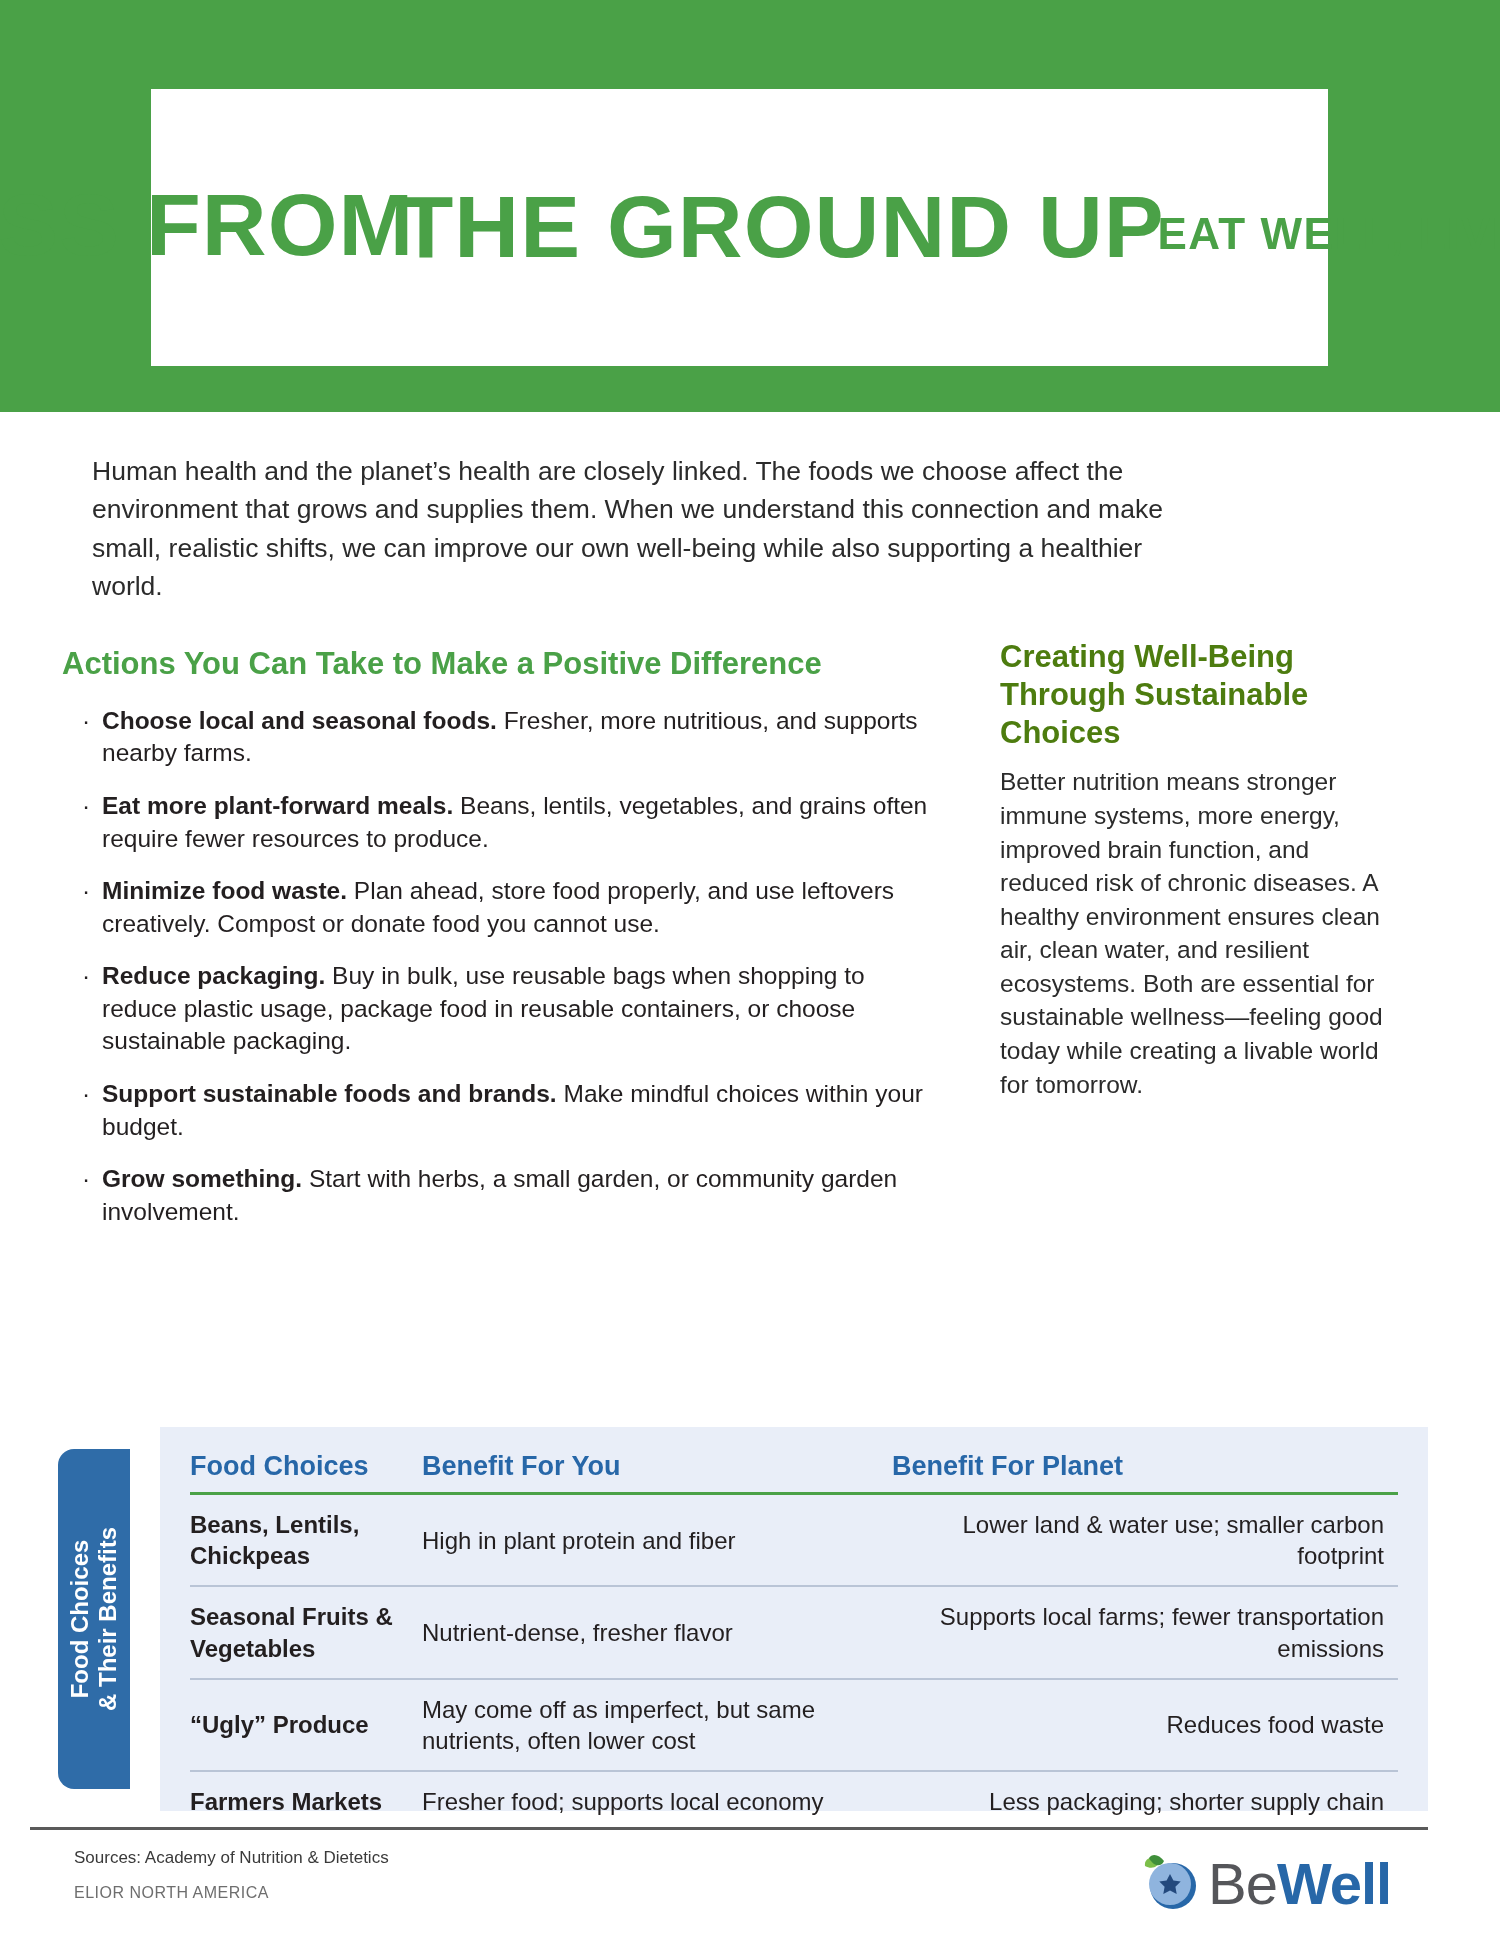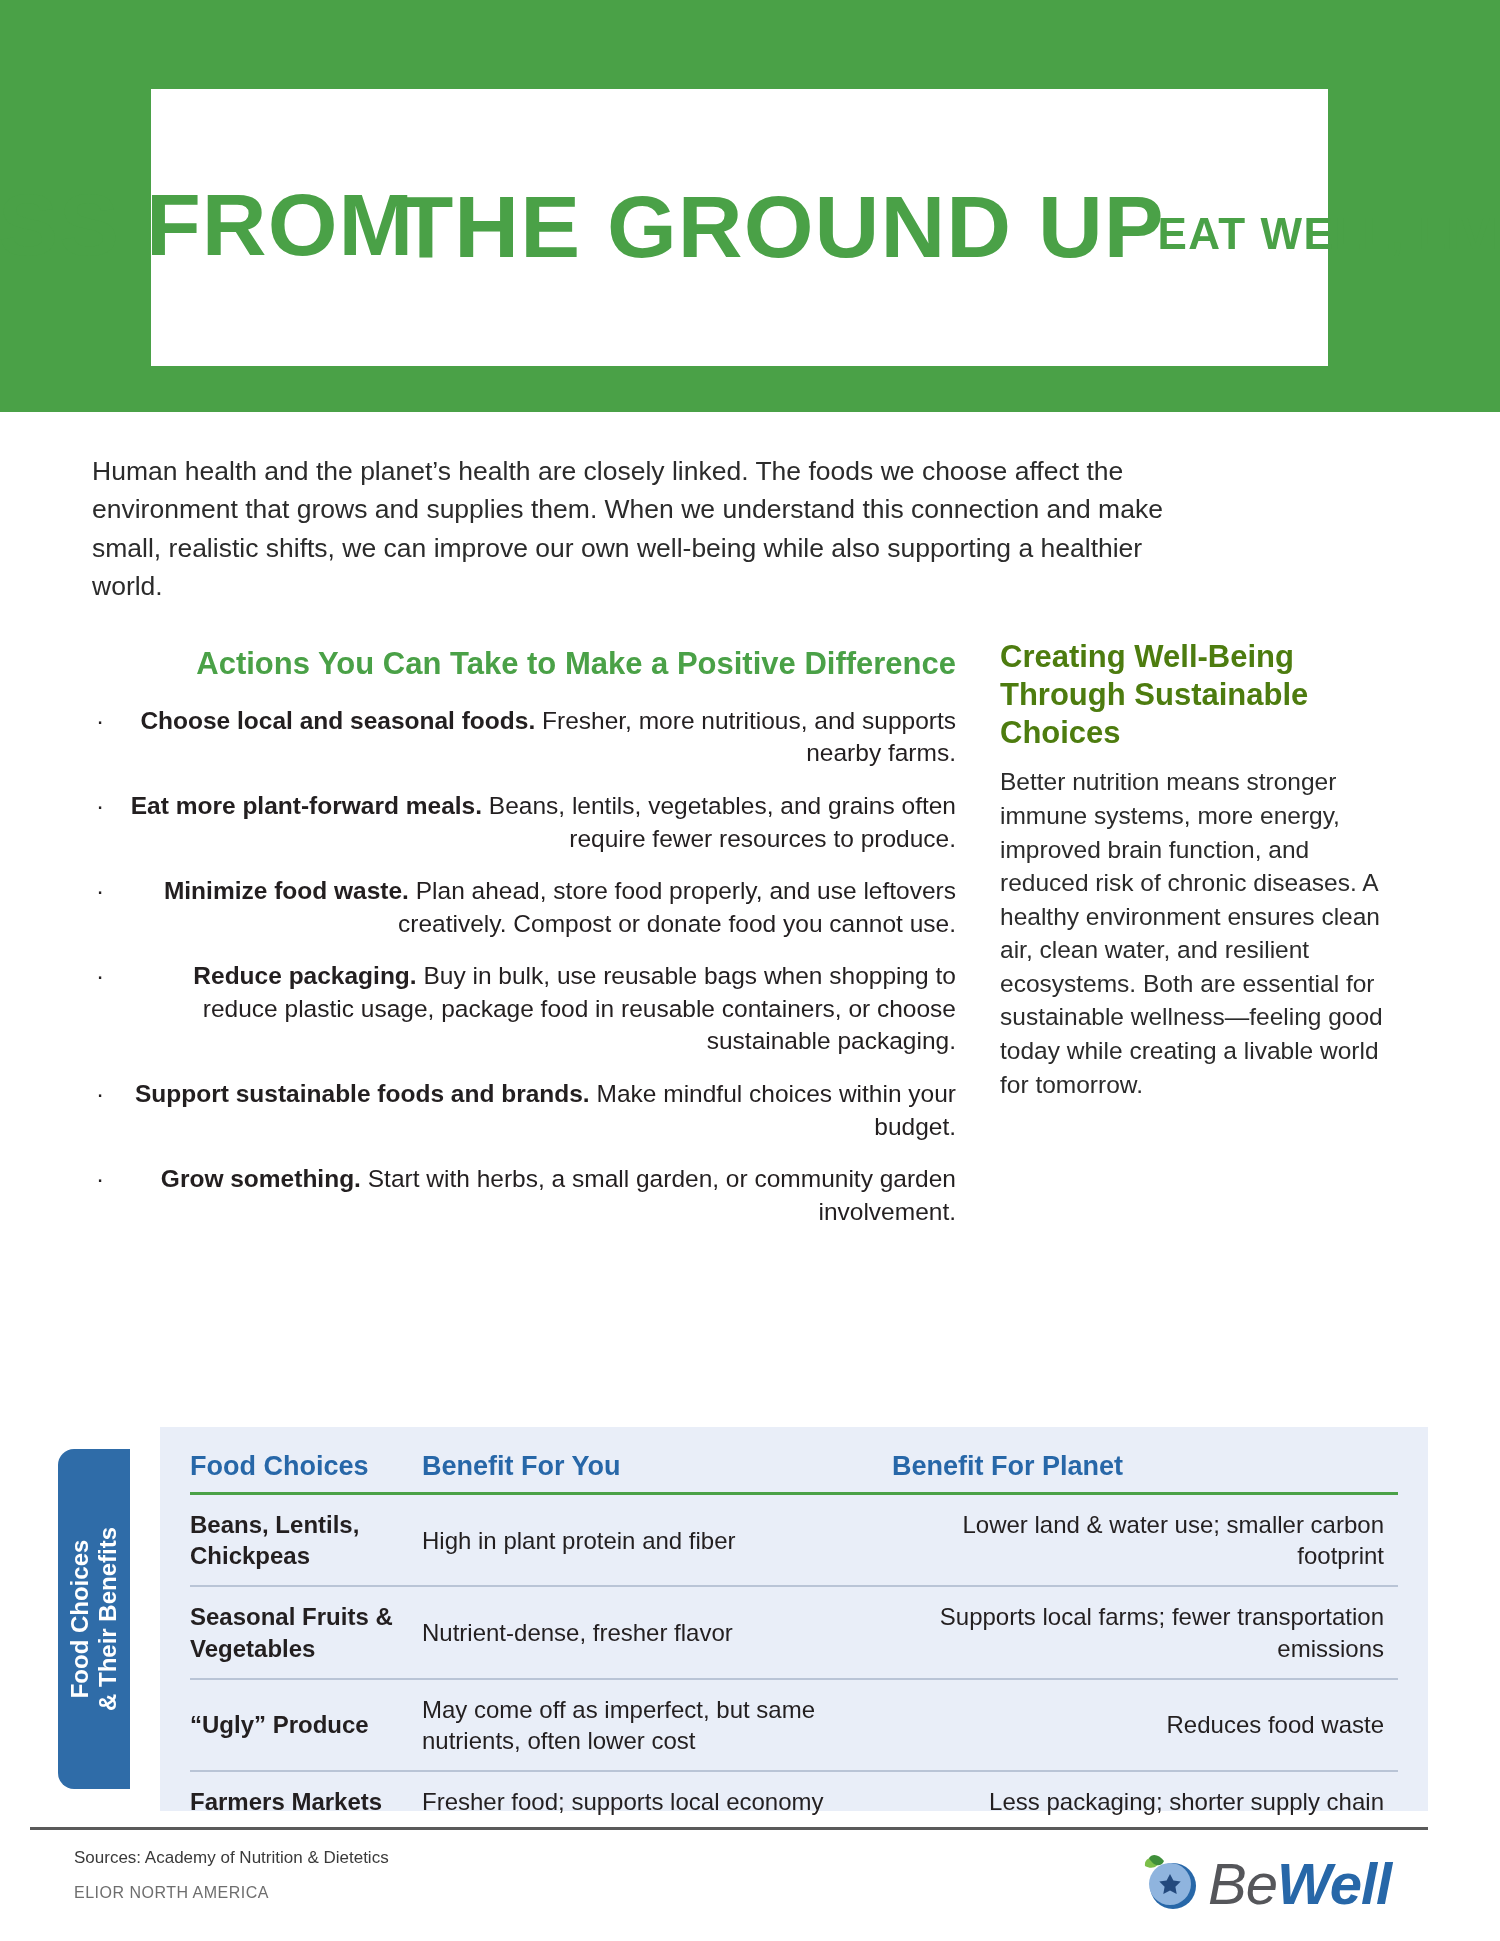--- a/index.html
+++ b/index.html
@@ -46,21 +46,21 @@
     white-space:nowrap;
   }
 
   
   .intro{
     position:absolute; left:92px; top:452px; width:1080px;
     font-size:26.5px; line-height:1.45; color:#2b2b2b; font-weight:400;
   }
 
   
-  .col-left{ position:absolute; left:76px; top:645px; width:880px;text-align:right; }
+  .col-left{ position:absolute; left:62px; top:645px; width:880px; }
   .h2-green{
     color:#4aa147; font-weight:bold; font-size:31px; line-height:1.22;
     margin-bottom:22px;
   }
   ul.actions{ list-style:none; margin:0; padding:0; }
   ul.actions li{
     position:relative; padding-left:40px; margin-bottom:20px;
     font-size:24.5px; line-height:1.33; color:#231f20;
   }
   ul.actions li .dot{
@@ -122,21 +122,21 @@
   .sources{
     position:absolute; left:74px; top:1848px;
     font-size:17px; color:#3a3a3a;
   }
   .elior{
     position:absolute; left:74px; top:1884px;
     font-size:16px; color:#6e6e6e; letter-spacing:0.5px;
   }
   .logo{
     position:absolute; left:1140px; top:1849px; height:70px;
-    display:flex; align-items:center;font-style:italic;
+    display:flex; align-items:center;
   }
   .logo svg{ display:block; }
   .logo-text{
     font-size:58px; line-height:1; margin-left:2px; letter-spacing:-1px;
   }
   .logo-be{ color:#55565a; font-weight:300; }
   .logo-well{ color:#2767a8; font-weight:bold; }
 </style>
 </head>
 <body>

